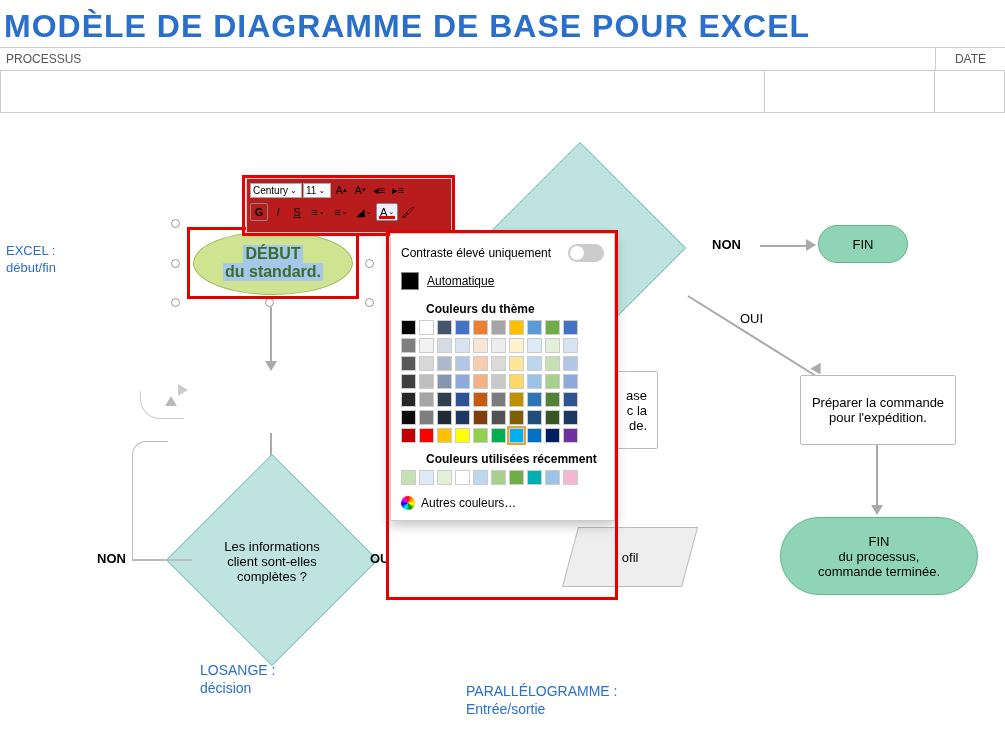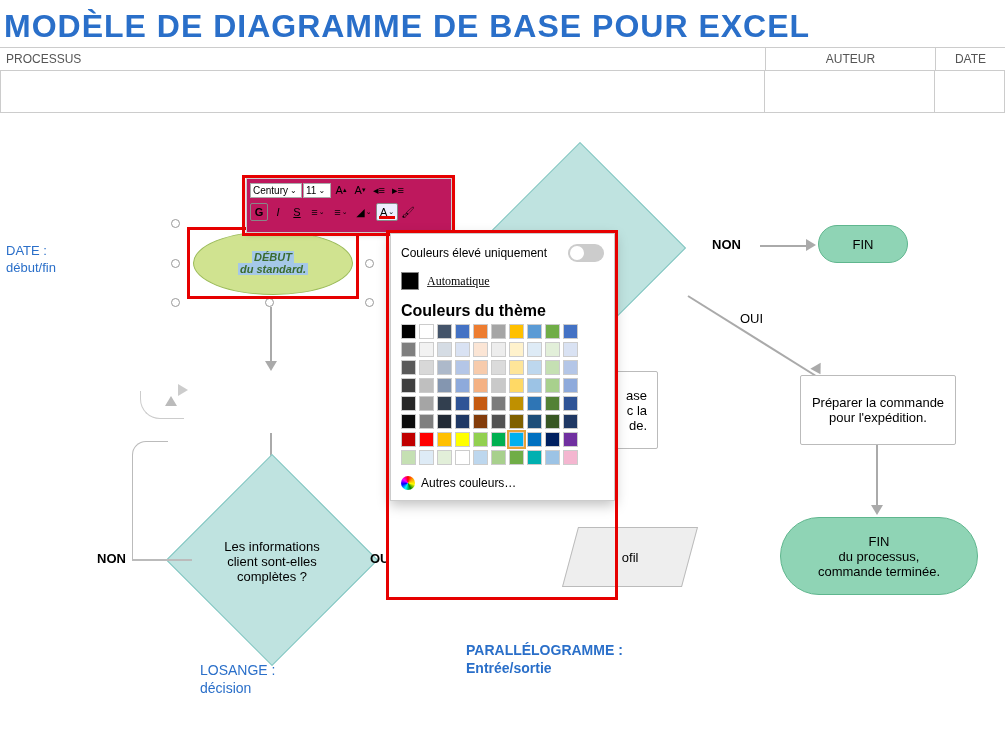--- a/index.html
+++ b/index.html
@@ -17,21 +17,21 @@
 .ic1 { flex: 1; }
 .ic2 { width: 170px; }
 .ic3 { width: 70px; }
 
 .canvas { position: relative; width: 100%; height: 600px; }
 .side-label { position: absolute; color: #2a6fc9; font-size: 13px; line-height: 1.3; }
 .bottom-label { position: absolute; color: #2a6fc9; font-size: 14px; line-height: 1.3; text-align: left; }
 
 
 .ovale-sel { position: absolute; left: 175px; top: 110px; width: 195px; height: 80px; }
-.ovale-sel .shape { width: 160px; height: 64px; background: #d0e390; border: 1.5px solid #9bbb59; border-radius: 50%; position: absolute; left: 18px; top: 8px; display:flex;align-items:center;justify-content:center;flex-direction:column;font-size:11px;font-weight:bold;color:#3a6b2f;text-align:center;font-style:italic; }
+.ovale-sel .shape { width: 160px; height: 64px; background: #d0e390; border: 1.5px solid #9bbb59; border-radius: 50%; position: absolute; left: 18px; top: 8px; display:flex;align-items:center;justify-content:center;flex-direction:column;font-size:16px;font-weight:bold;color:#3a6b2f;text-align:center; }
 .ovale-sel .shape .txt { background: #a5c8e8; padding: 0 2px; }
 .red-box { position: absolute; border: 3px solid #e60000; }
 .handle { position: absolute; width: 9px; height: 9px; background:#fff; border:1px solid #999; border-radius:50%; }
 .rot-handle { position:absolute; width:10px;height:10px;border:1px solid #888;border-radius:50%;background:#fff;left:90px;top:-22px; }
 .rot-line{position:absolute;left:94px;top:-14px;width:1px;height:14px;background:#888;}
 
 
 .diamond { position: absolute; width: 150px; height: 150px; transform: rotate(45deg); background: #bfe3e0; border: 1px solid #7fc5c0; }
 .diamond-inner { transform: rotate(-45deg); width: 150px; height: 150px; display:flex;align-items:center;justify-content:center;text-align:center;font-size:13px;padding:20px; }
 
@@ -44,63 +44,62 @@
 
 .para { position:absolute; background:#eee; border:1px solid #bbb; transform: skewX(-15deg); display:flex;align-items:center;justify-content:center; }
 .para-inner { transform: skewX(15deg); font-size:13px; }
 .arrow-line-v { width:2px; background:#aaa; position:absolute; }
 .arrow-line-h { height:2px; background:#aaa; position:absolute; }
 .arrow-head-down { width:0;height:0;border-left:6px solid transparent;border-right:6px solid transparent;border-top:10px solid #aaa;position:absolute; }
 .arrow-head-right { width:0;height:0;border-top:6px solid transparent;border-bottom:6px solid transparent;border-left:10px solid #aaa;position:absolute; }
 .label-txt { position:absolute; font-size:13px; font-weight:bold; }
 
 
-.mini-toolbar { position:absolute; left:246px; top:65px; width:206px; height:55px; background:#be185d; border:1px solid #ccc; box-shadow:0 2px 6px rgba(0,0,0,.2); display:flex;flex-direction:column; }
+.mini-toolbar { position:absolute; left:246px; top:65px; width:206px; height:55px; background:#b91c1c; border:1px solid #ccc; box-shadow:0 2px 6px rgba(0,0,0,.2); display:flex;flex-direction:column; }
 .mt-row { display:flex; align-items:center; padding:2px 3px; gap:1px; }
 .mt-sel { border:1px solid #aaa; font-size:10px; padding:1px 2px; background:#fff; display:flex;align-items:center;gap:2px; }
 .mt-sel::after{content:'⌄';font-size:8px;}
 .mt-btn { min-width:18px;height:18px;display:flex;align-items:center;justify-content:center;font-size:11px;border-radius:2px; cursor:pointer; }
 .mt-drop{min-width:22px;display:flex;align-items:center;gap:1px;}
 .mt-drop::after{content:'⌄';font-size:7px;}
 .fontcolor-btn { position:relative;border:1px solid #888;background:#eef;}
 .fontcolor-btn .underline{position:absolute;bottom:1px;left:2px;right:2px;height:3px;background:#e60000;}
 
 
 .color-popup { position:absolute; left:390px; top:120px; width:225px; background:#fff; border:1px solid #ccc; box-shadow:0 4px 12px rgba(0,0,0,.25); font-size:12px; padding:6px 10px 10px 10px; }
 .cp-row{display:flex;align-items:center;justify-content:space-between;padding:4px 0;}
 .toggle{width:36px;height:18px;background:#ccc;border-radius:10px;position:relative;}
 .toggle::after{content:'';width:14px;height:14px;background:#fff;border-radius:50%;position:absolute;left:2px;top:2px;}
 .cp-auto{display:flex;align-items:center;gap:8px;padding:6px 0;}
 .cp-swatch-lg{width:18px;height:18px;border:1px solid #888;}
 .swatch-black{background:#000;}
-.cp-heading{font-weight:bold;padding:6px 0 4px 0;font-size:16px;}
+.cp-heading{font-weight:bold;padding:6px 0 4px 0;font-size:12px;margin-left:25px;}
 .swatch-row{display:flex;gap:3px;margin-bottom:3px;}
 .sw{width:15px;height:15px;border:1px solid #ccc;cursor:pointer;}
 .sw.sel{outline:2px solid #e8a23a;outline-offset:0;}
 .cp-more{display:flex;align-items:center;gap:6px;padding-top:8px;cursor:pointer;}
 .palette-icon{width:14px;height:14px;border-radius:50%;background:conic-gradient(red,orange,yellow,green,cyan,blue,magenta,red);}
 </style>
 </head>
 <body>
 
 <div class="title">MODÈLE DE DIAGRAMME DE BASE POUR EXCEL</div>
 <div class="header-row">
   <div class="header-cell header-processus">PROCESSUS</div>
-  <div class="header-cell header-auteur">AUTEUR</div>
   <div class="header-cell header-date">DATE</div>
 </div>
 <div class="input-row">
   <div class="input-cell ic1"></div>
   <div class="input-cell ic2"></div>
   <div class="input-cell ic3"></div>
 </div>
 
 <div class="canvas">
 
-  <div class="side-label" style="left:6px;top:130px;white-space:pre-line;">DATE :
+  <div class="side-label" style="left:6px;top:130px;white-space:pre-line;">EXCEL :
 début/fin</div>
 
   <div class="ovale-sel">
     <div class="rot-line"></div>
     <div class="rot-handle"></div>
     <div class="handle" style="left:-4px;top:-4px;"></div>
     <div class="handle" style="left:90px;top:-4px;"></div>
     <div class="handle" style="right:-4px;top:-4px;"></div>
     <div class="handle" style="left:-4px;top:36px;"></div>
     <div class="handle" style="right:-4px;top:36px;"></div>
@@ -169,21 +168,21 @@
   <div class="pill" style="left:780px;top:404px;width:198px;height:78px;white-space:pre-line;"><span>FIN
 du processus,
 commande terminée.</span></div>
 
   <div class="para" style="left:570px;top:414px;width:120px;height:60px;">
     <div class="para-inner"><span>ofil</span></div>
   </div>
 
   <div class="bottom-label" style="left:200px;top:548px;white-space:pre-line;">LOSANGE :
 décision</div>
-  <div class="bottom-label" style="left:466px;top:528px;white-space:pre-line;font-weight:bold;">PARALLÉLOGRAMME :
+  <div class="bottom-label" style="left:466px;top:569px;white-space:pre-line;">PARALLÉLOGRAMME :
 Entrée/sortie</div>
 
   <div class="mini-toolbar">
     <div class="mt-row">
       <div class="mt-sel" style="width:52px;">
           <span>Century</span>
         </div>
       <div class="mt-sel" style="width:28px;">
           <span>11</span>
         </div>
@@ -200,26 +199,26 @@
       <div class="mt-btn mt-drop">≡</div>
       <div class="mt-btn mt-drop">◢</div>
       <div class="mt-btn mt-drop fontcolor-btn">A<span class="underline"></span></div>
       <div class="mt-btn">🖌</div>
     </div>
   </div>
   <div class="red-box" style="left:242px;top:62px;width:213px;height:61px;"></div>
 
   <div class="color-popup">
     <div class="cp-row">
-      <span>Couleurs élevé uniquement</span>
+      <span>Contraste élevé uniquement</span>
       <div class="toggle"></div>
     </div>
     <div class="cp-auto">
       <div class="cp-swatch-lg swatch-black"></div>
-      <span style="text-decoration:underline;text-decoration-color:#333;font-family:Liberation Serif, serif;">Automatique</span>
+      <span style="text-decoration:underline;text-decoration-color:#333;">Automatique</span>
     </div>
     <div class="cp-heading">Couleurs du thème</div>
     <div id="theme-main" class="swatch-row">
         <div class="sw" style="background: rgb(0, 0, 0);"></div>
         <div class="sw" style="background: rgb(255, 255, 255);"></div>
         <div class="sw" style="background: rgb(68, 84, 106);"></div>
         <div class="sw" style="background: rgb(68, 114, 196);"></div>
         <div class="sw" style="background: rgb(237, 125, 49);"></div>
         <div class="sw" style="background: rgb(165, 165, 165);"></div>
         <div class="sw" style="background: rgb(255, 192, 0);"></div>
@@ -294,20 +293,21 @@
         <div class="sw" style="background: rgb(255, 0, 0);"></div>
         <div class="sw" style="background: rgb(255, 192, 0);"></div>
         <div class="sw" style="background: rgb(255, 255, 0);"></div>
         <div class="sw" style="background: rgb(146, 208, 80);"></div>
         <div class="sw" style="background: rgb(0, 176, 80);"></div>
         <div class="sw sel" style="background: rgb(0, 176, 240);"></div>
         <div class="sw" style="background: rgb(0, 112, 192);"></div>
         <div class="sw" style="background: rgb(0, 32, 96);"></div>
         <div class="sw" style="background: rgb(112, 48, 160);"></div>
       </div>
+    <div class="cp-heading">Couleurs utilisées récemment</div>
     <div id="recent-row" class="swatch-row">
         <div class="sw" style="background: rgb(197, 224, 179);"></div>
         <div class="sw" style="background: rgb(222, 235, 246);"></div>
         <div class="sw" style="background: rgb(226, 239, 217);"></div>
         <div class="sw" style="background: rgb(255, 255, 255);"></div>
         <div class="sw" style="background: rgb(189, 215, 238);"></div>
         <div class="sw" style="background: rgb(168, 208, 141);"></div>
         <div class="sw" style="background: rgb(112, 173, 71);"></div>
         <div class="sw" style="background: rgb(0, 176, 176);"></div>
         <div class="sw" style="background: rgb(156, 195, 229);"></div>

